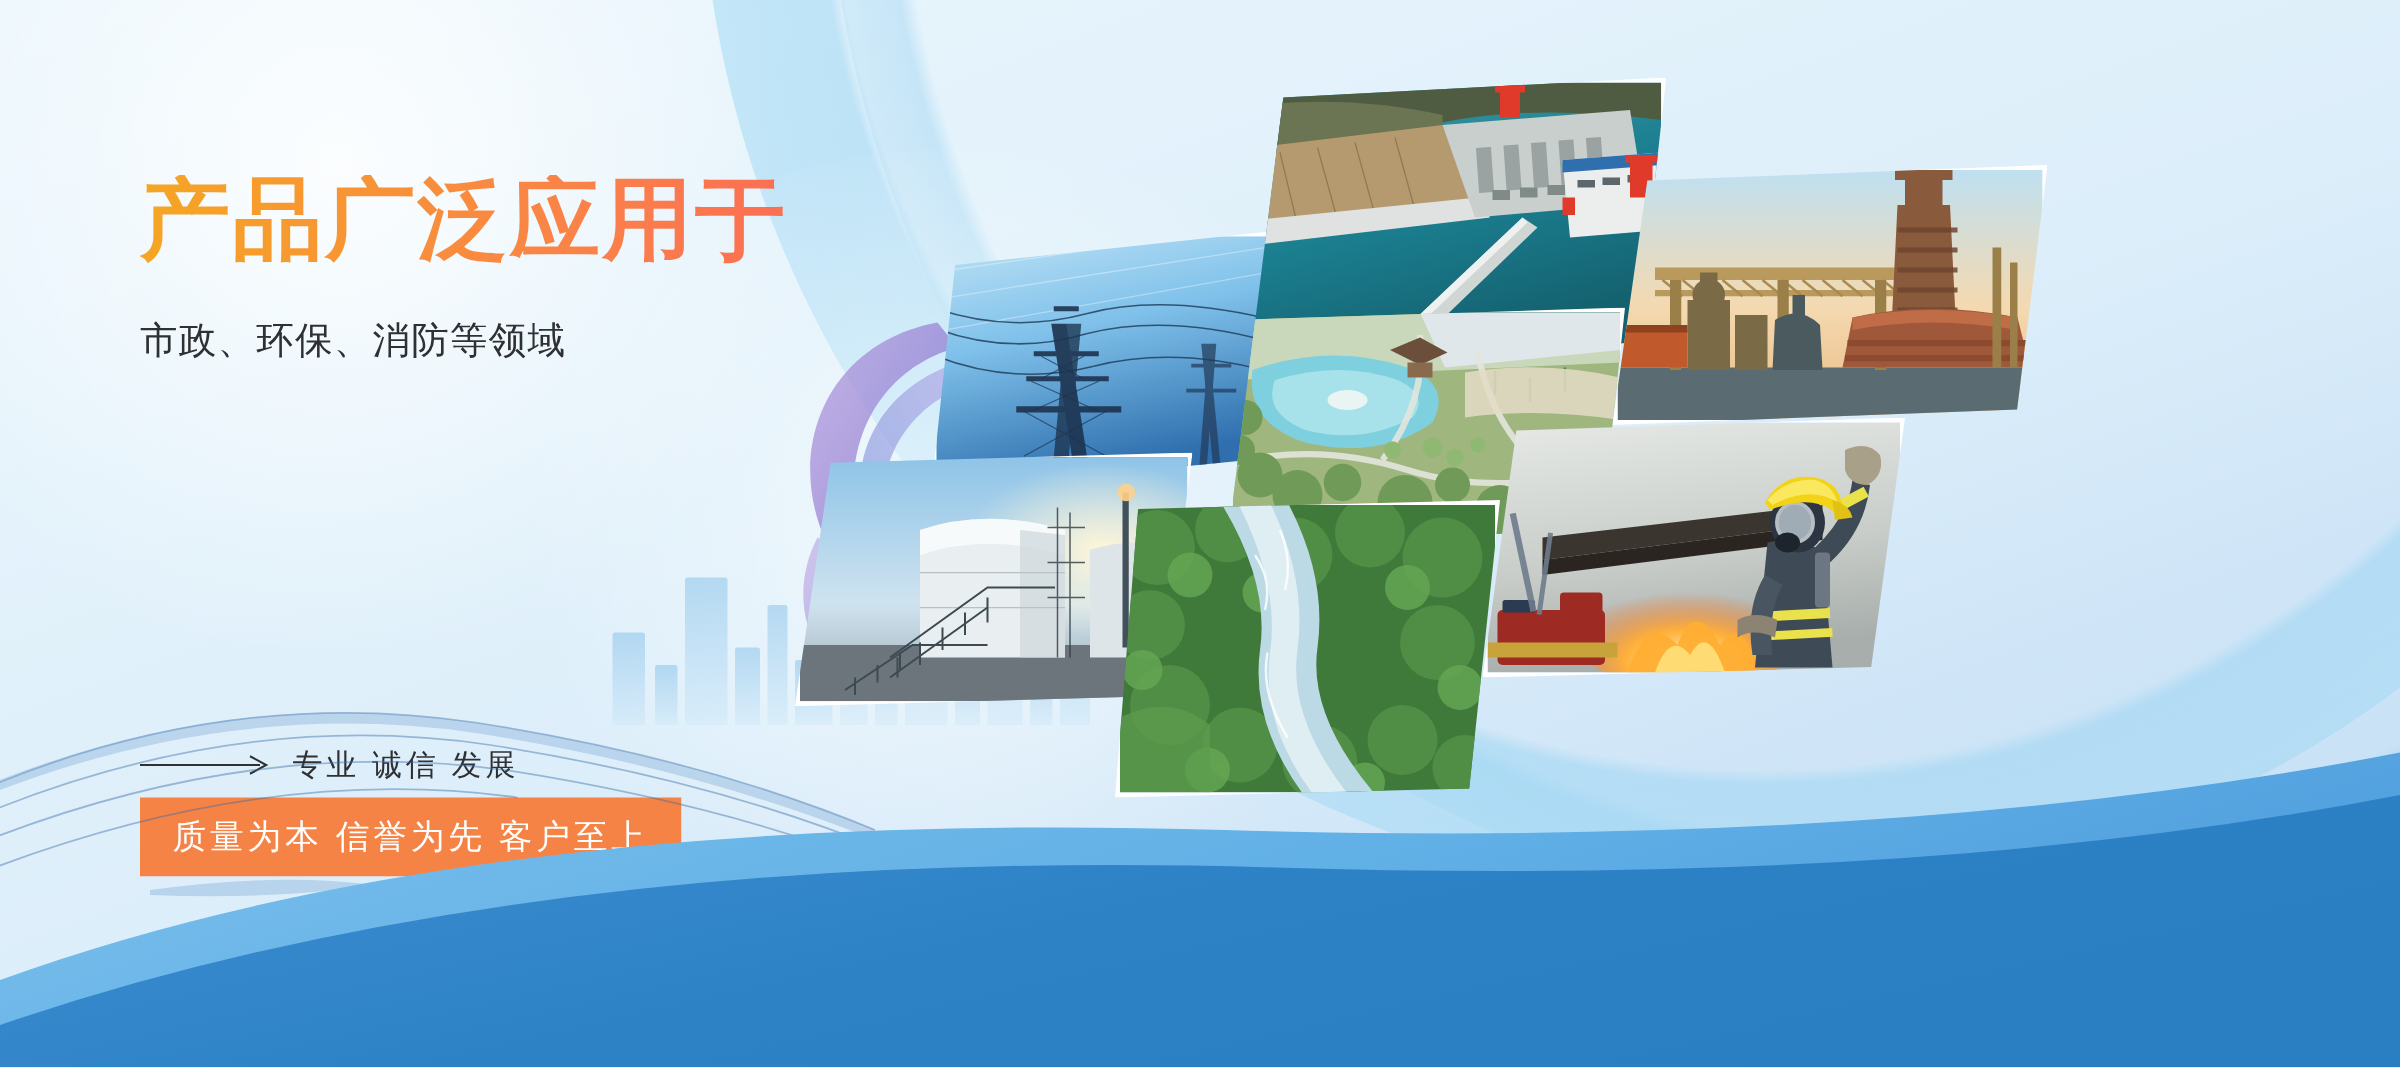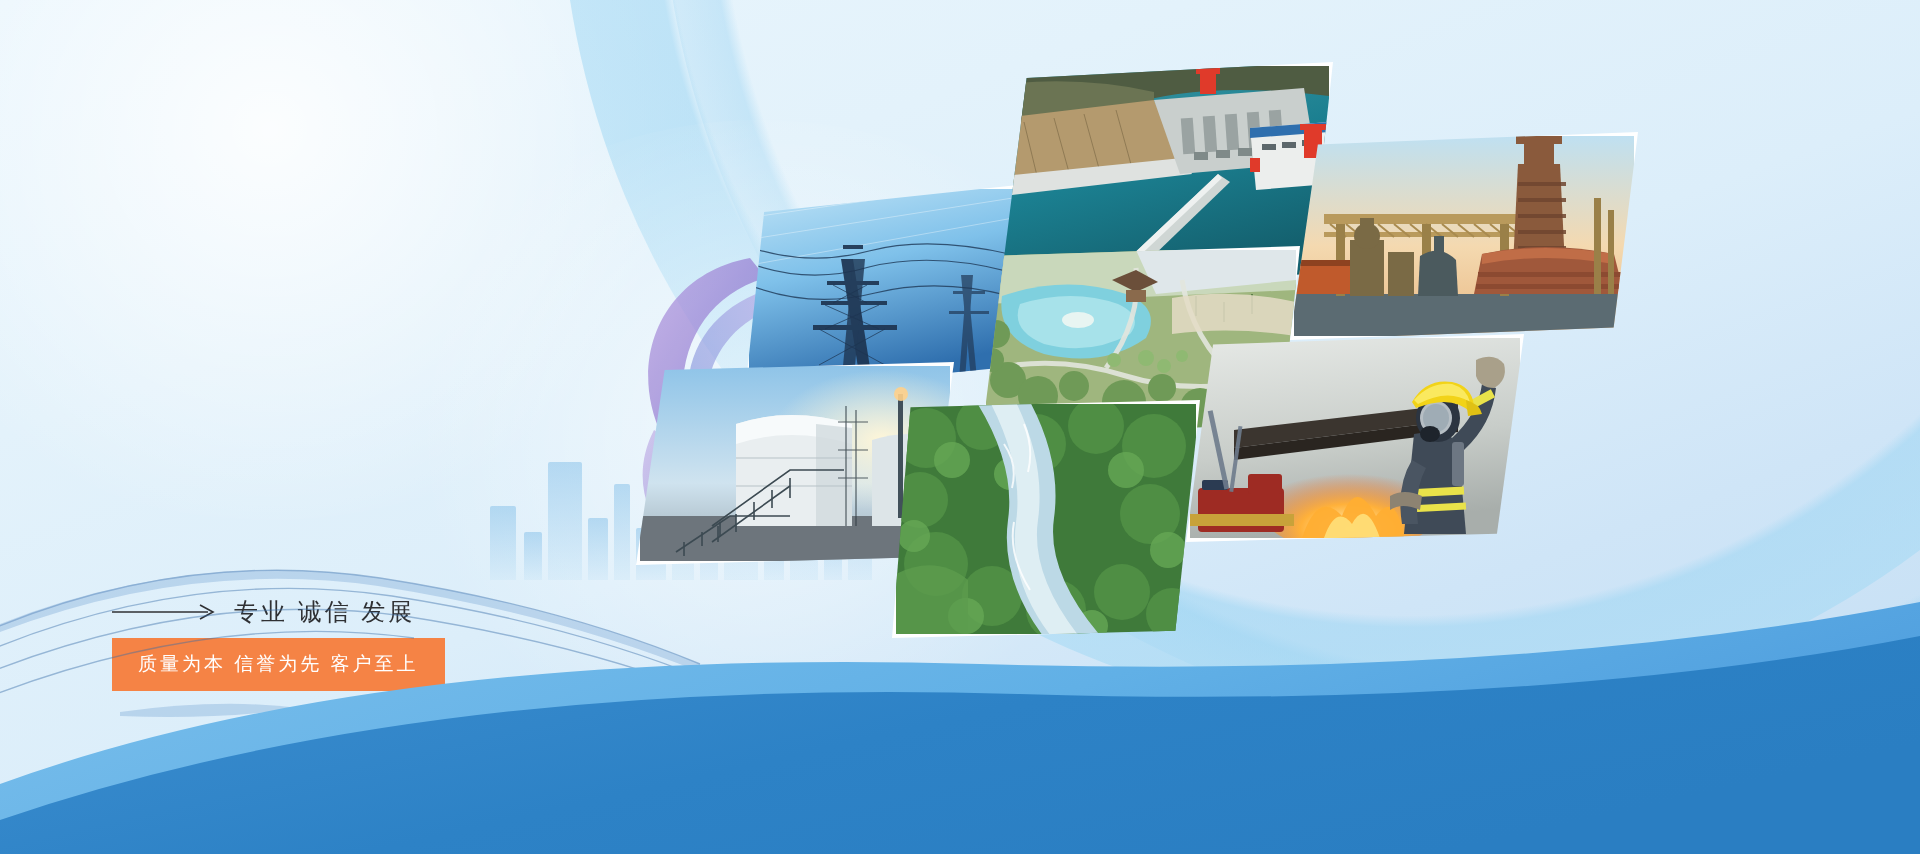--- a/index.html
+++ b/index.html
@@ -54,21 +54,21 @@
     -webkit-background-clip:text;background-clip:text;color:transparent;
     margin:0 0 38px 0;white-space:nowrap;
   }
   .sub{font-size:30px;color:#2f3033;line-height:1.55;letter-spacing:1px;margin:0;}
   #tagline-row{position:absolute;left:112px;top:596px;display:flex;align-items:center;gap:14px;}
   #tagline-arrow{display:block;}
   #tagline-text{font-size:24px;color:#2f3033;letter-spacing:3px;white-space:nowrap;}
   #slogan-bar{
     position:absolute;left:112px;top:638px;
     background:#f58345;color:#fff;
-    font-size:19px;letter-spacing:3px;
+    font-size:27px;letter-spacing:3px;
     padding:13px 26px 14px 26px;white-space:nowrap;
   }
 
   
   #waves{position:absolute;left:0;bottom:0;width:1920px;height:330px;}
   #wavelines{position:absolute;left:0;bottom:120px;width:900px;height:220px;opacity:.8;}
 </style>
 </head>
 <body>
 
@@ -498,20 +498,22 @@
           <ellipse cx="240" cy="96" rx="10" ry="8" fill="#1e242c"></ellipse>
 
           <rect x="262" y="104" width="12" height="44" rx="3" fill="#6d7783"></rect>
         </g>
       </svg>
     </div>
 
   </div>
 
   <div id="copy">
+    <div id="headline">产品广泛应用于</div>
+    <p class="sub">市政、环保、消防等领域</p>
   </div>
 
   <div id="tagline-row">
     <svg id="tagline-arrow" width="108" height="18" viewBox="0 0 108 18">
       <path d="M0 9 L96 9" stroke="#2f3033" stroke-width="1.6"></path>
       <path d="M88 2 L101 9 L88 16" stroke="#2f3033" stroke-width="1.6" fill="none"></path>
     </svg>
     <span id="tagline-text">专业  诚信  发展</span>
   </div>
 

